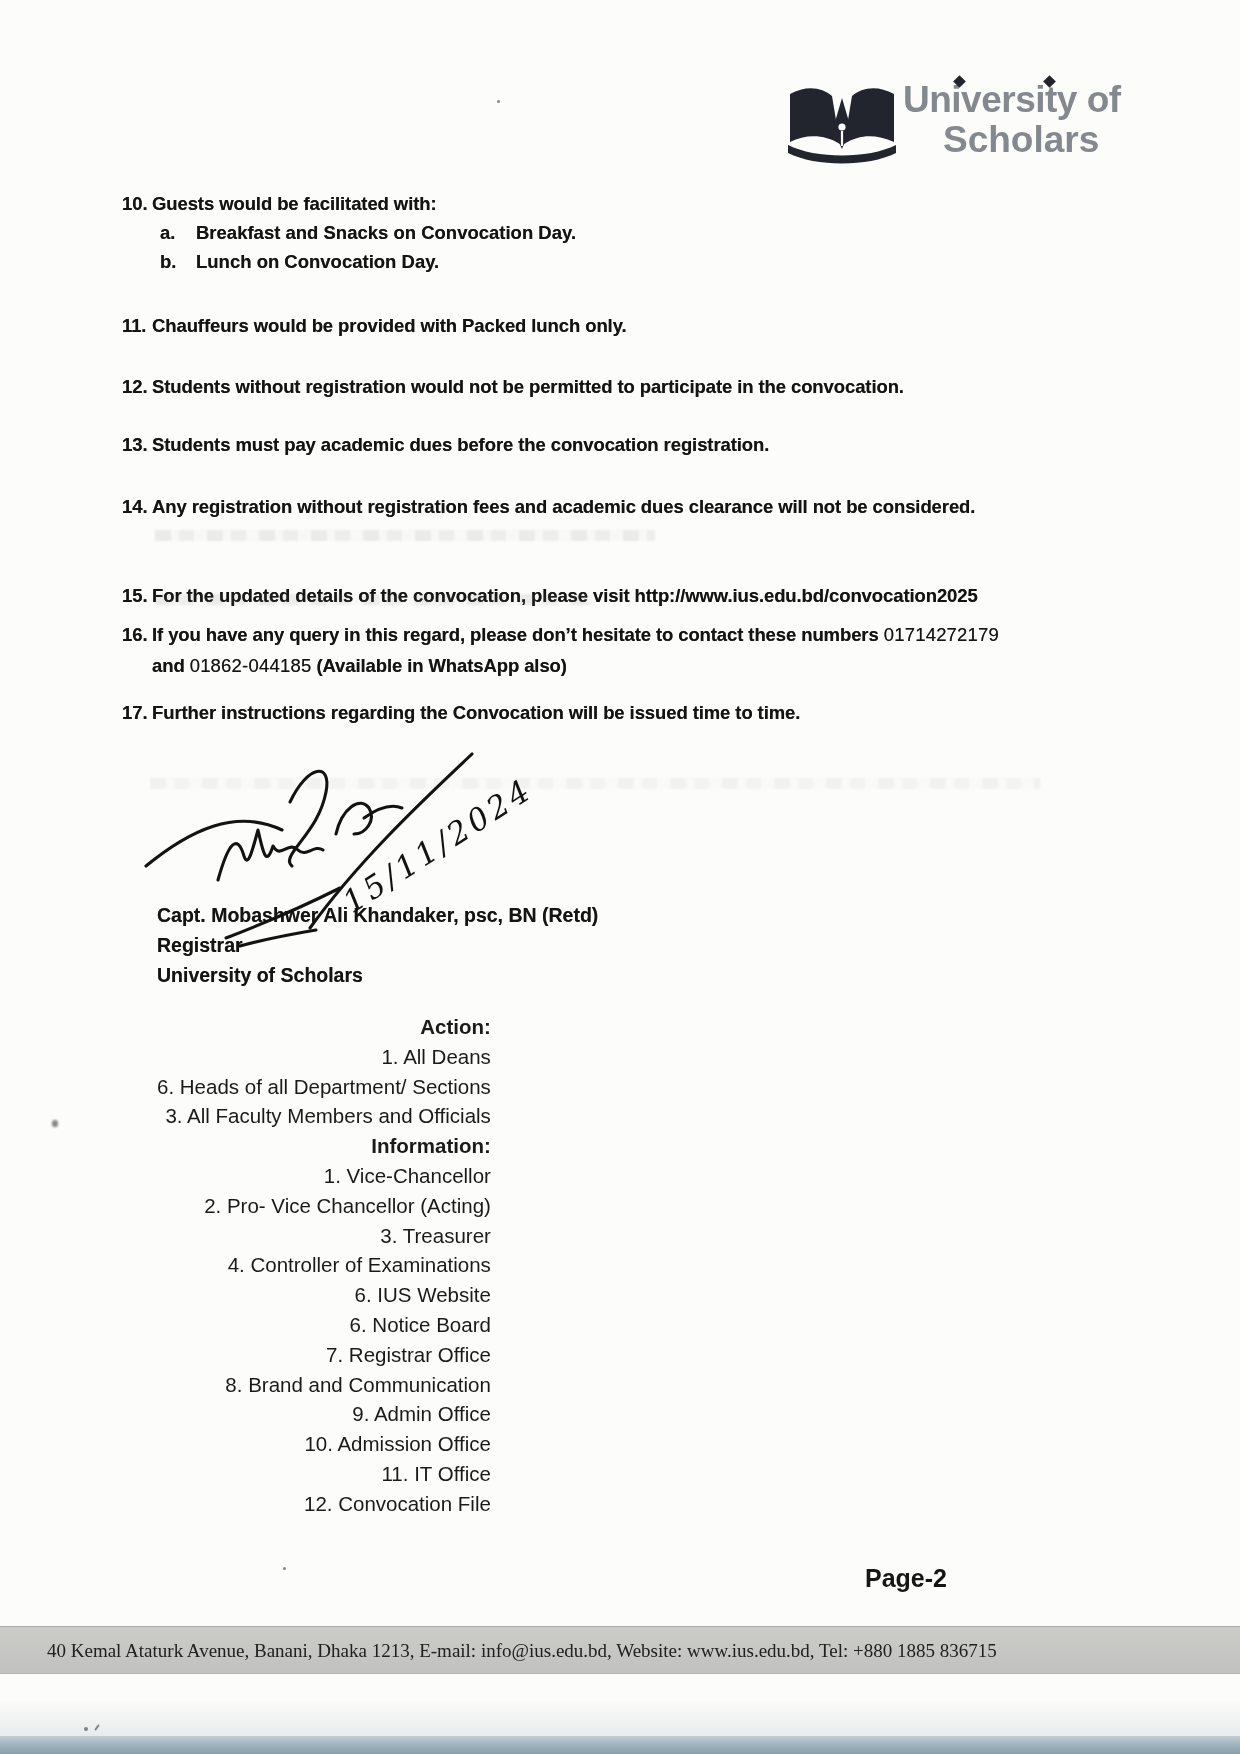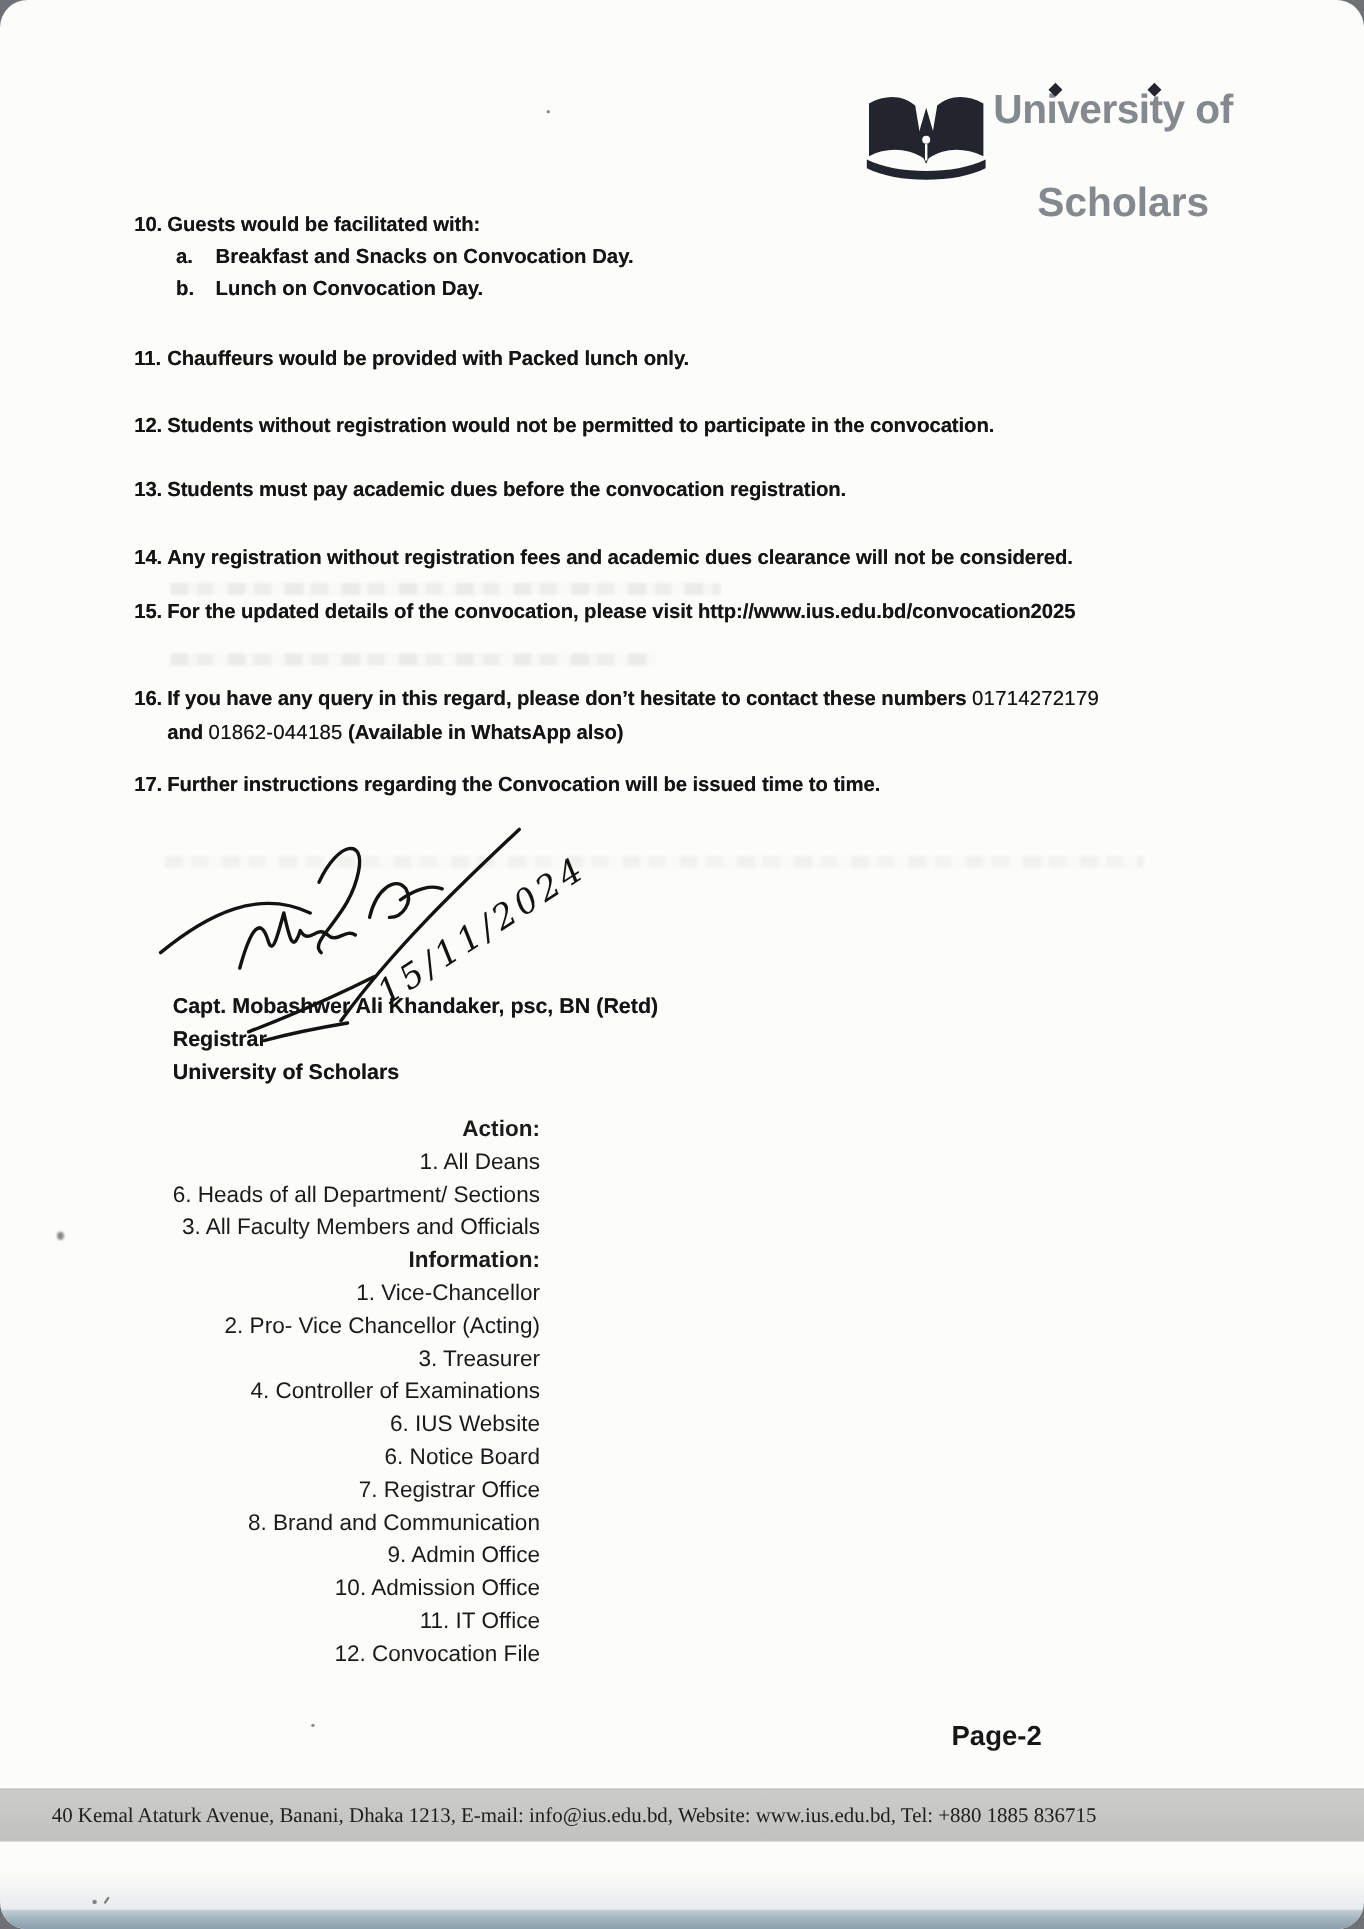--- a/index.html
+++ b/index.html
@@ -1,25 +1,25 @@
 <!DOCTYPE html>
 <html><head>
 <meta charset="utf-8">
 <style>
   html,body{margin:0;padding:0;background:#6e7276;}
   .page{
     position:relative;width:1240px;height:1754px;margin:0 auto;
     background:#fcfcfa;overflow:hidden;
-    font-family:"Liberation Sans",sans-serif;color:#161616;border-radius:25px;
+    font-family:"Liberation Sans",sans-serif;color:#161616;
   }
   
   .logo{position:absolute;top:80px;left:786px;}
   .logo-mark{position:absolute;top:2px;left:0;width:112px;height:86px;}
   .logo-text{position:absolute;top:0;left:117px;width:270px;color:#84898f;font-weight:700;line-height:40px;font-size:37px;letter-spacing:-0.5px;}
-  .logo-line2{margin-left:40px;letter-spacing:0;margin-top:44px;}
+  .logo-line2{margin-left:40px;letter-spacing:0;}
   .dia{position:absolute;width:9px;height:9px;background:#23252e;transform:rotate(45deg);}
   .dia1{top:-3px;left:52px;}
   .dia2{top:-3px;left:142px;}
   
   .num-item{position:absolute;left:122px;font-size:18.5px;font-weight:700;letter-spacing:-0.1px;white-space:nowrap;color:#141414;text-shadow:0 0 .6px rgba(20,20,20,.65);}
   .num-item .num{display:inline-block;width:30px;}
   .sub-item{position:absolute;left:160px;font-size:18.5px;font-weight:700;white-space:nowrap;color:#141414;text-shadow:0 0 .6px rgba(20,20,20,.65);}
   .sub-item .sub-num{display:inline-block;width:36px;}
   .phone{font-weight:400;letter-spacing:0.2px;}
   
@@ -90,21 +90,21 @@
   <div class="num-item" style="top:434px">
     <span class="num">13.</span><span>Students must pay academic dues before the convocation registration.</span>
   </div>
 
   <div class="num-item" style="top:496px">
     <span class="num">14.</span><span>Any registration without registration fees and academic dues clearance will not be considered.</span>
   </div>
 
   <div class="ghost" style="top:530px;left:155px;width:500px"></div>
 
-  <div class="num-item" style="top:545px">
+  <div class="num-item" style="top:585px">
     <span class="num">15.</span><span>For the updated details of the convocation, please visit </span><span>http://www.ius.edu.bd/convocation2025</span>
   </div>
 
   <div class="ghost" style="top:594px;left:155px;width:440px"></div>
 
   <div class="num-item" style="top:624px">
     <span class="num">16.</span><span>If you have any query in this regard, please don’t hesitate to contact these numbers </span><span class="phone">01714272179</span>
   </div>
   <div class="num-item" style="top:655px;left:152px">
     <span>and </span><span class="phone">01862-044185</span><span> (Available in WhatsApp also)</span>

